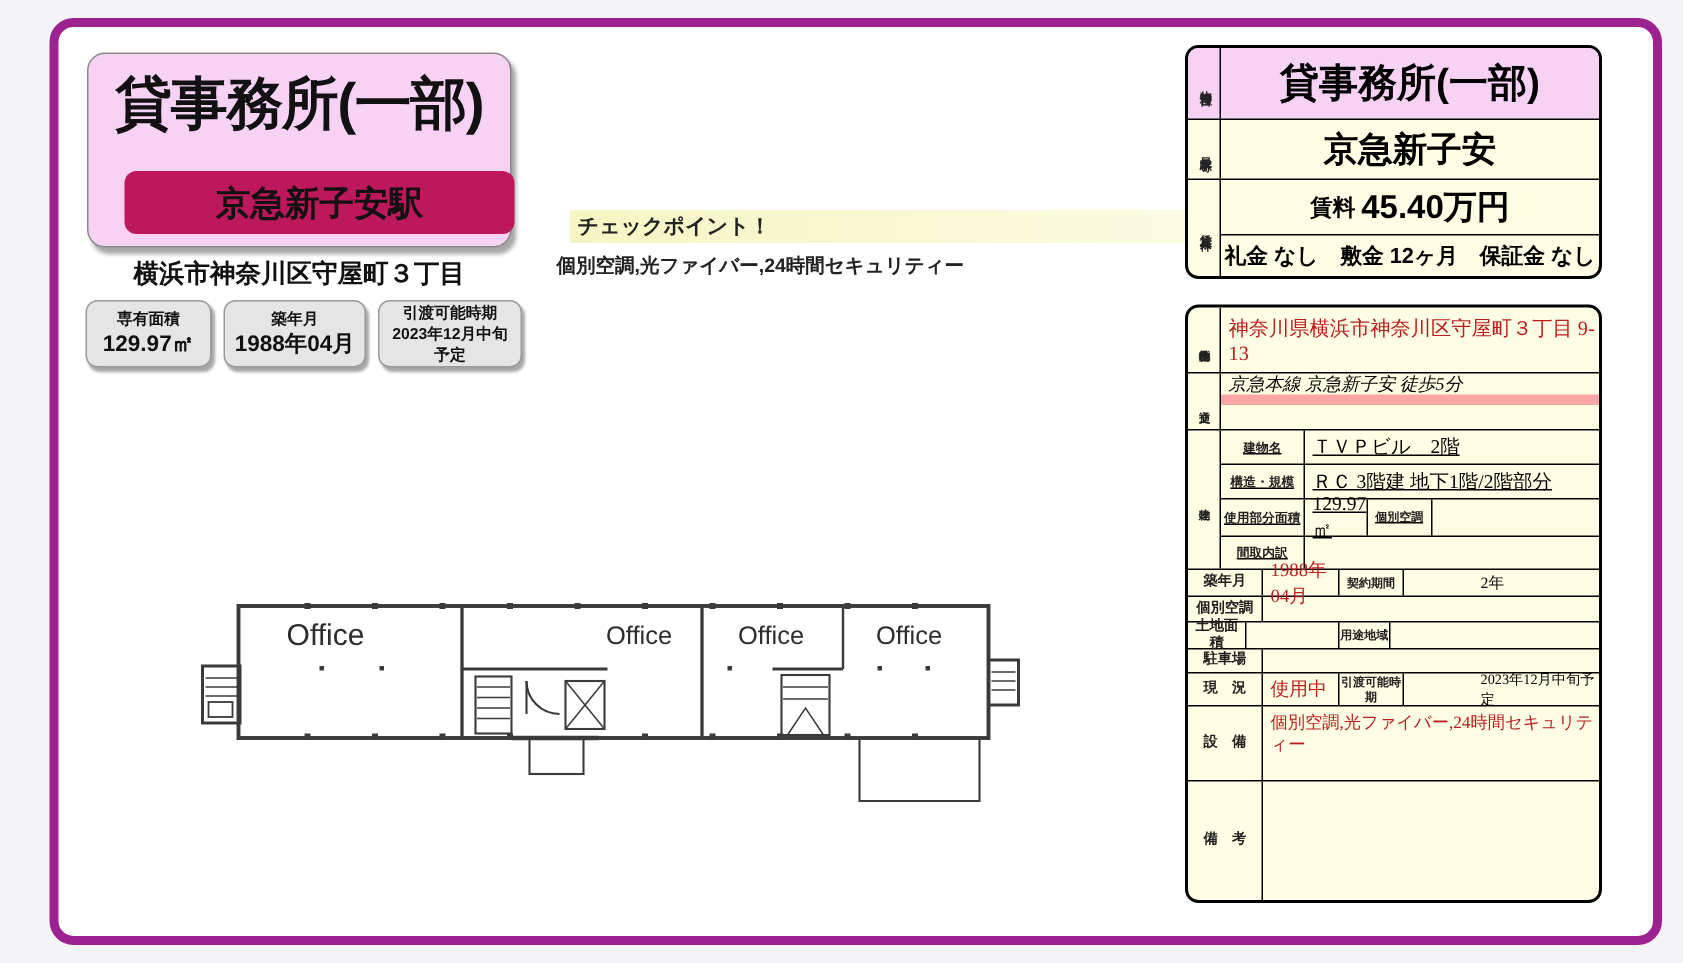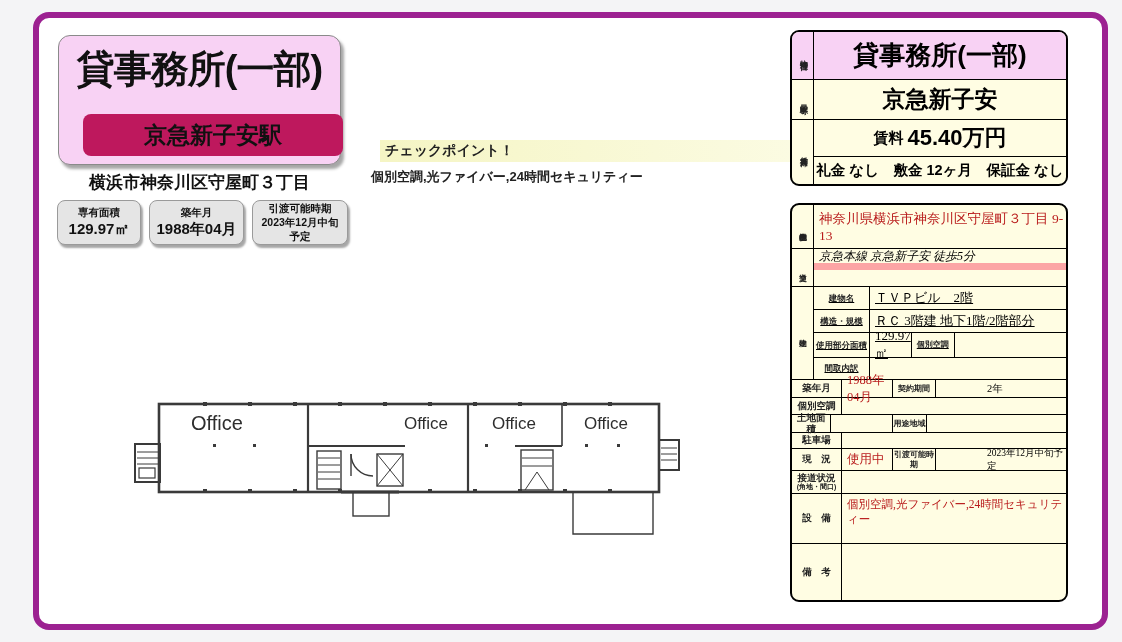--- a/index.html
+++ b/index.html
@@ -318,27 +318,20 @@
       <div class="t2-val"></div>
     </div>
 
     <div class="t2-row" style="height:22px;">
       <div class="t2-hlab lab">現　況</div>
       <div class="t2-val">使用中</div>
       <div class="t2-sublab lab">引渡可能時期</div>
       <div class="t2-subval" style="font-size:9.5px;">2023年12月中旬予定</div>
     </div>
 
-    <div class="t2-row" style="height:23px;">
-      <div class="t2-hlab lab">
-        <span>接道状況</span>
-        <span class="sub2">(角地・間口)</span>
-      </div>
-      <div class="t2-val"></div>
-    </div>
 
     <div class="t2-row" style="height:50px;">
       <div class="t2-hlab lab">設　備</div>
       <div class="t2-val" style="align-items:flex-start; padding-top:3px; font-size:11.5px;">個別空調,光ファイバー,24時間セキュリティー</div>
     </div>
 
     <div class="t2-row" style="flex:1;">
       <div class="t2-hlab lab">備　考</div>
       <div class="t2-val"></div>
     </div>

